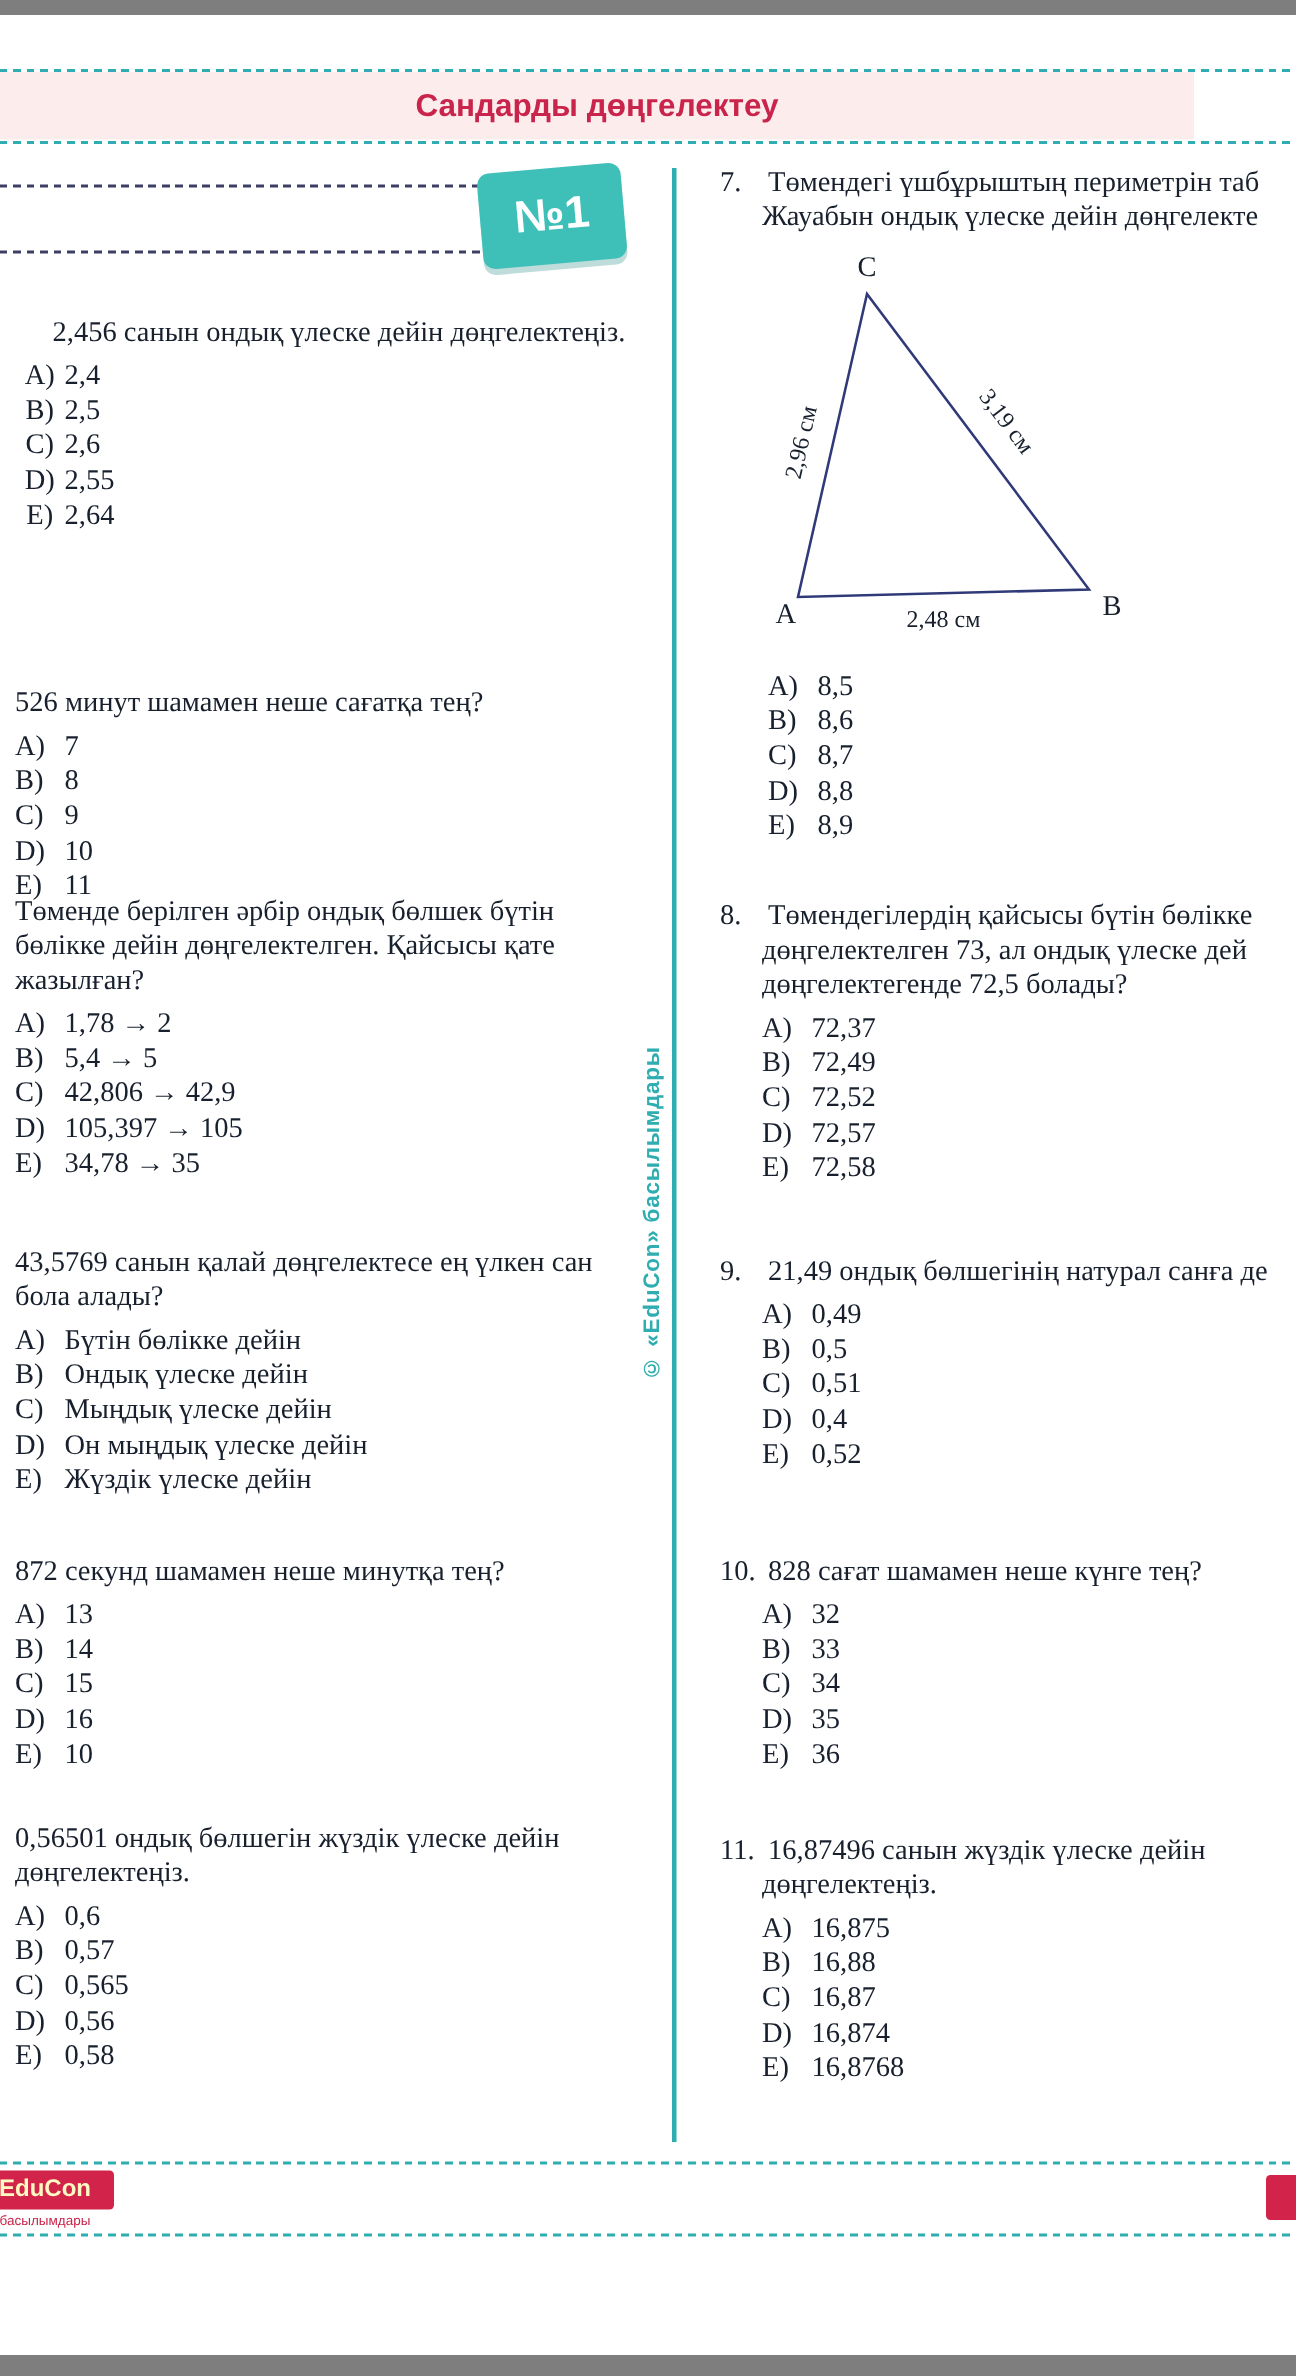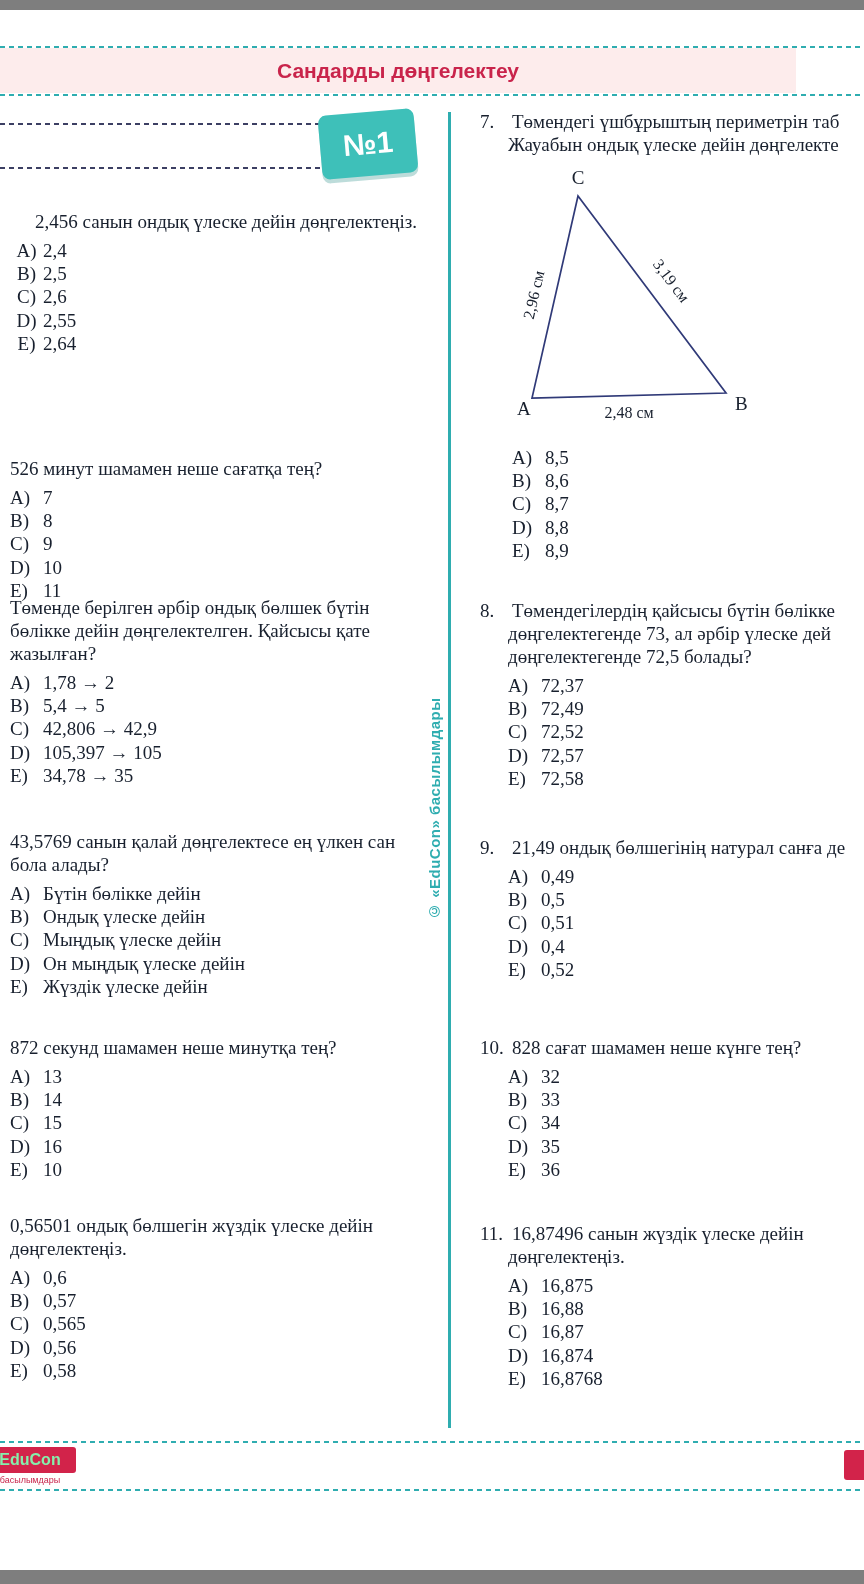--- a/index.html
+++ b/index.html
@@ -50,21 +50,21 @@
   .ol { flex:0 0 33px; }
   .figure { position:absolute; }
   .figure .vtx { font-family:"Liberation Serif", serif; font-size:19px; fill:#18202e; }
   .figure .side { font-family:"Liberation Serif", serif; font-size:16px; fill:#18202e; }
   .footer-logo { position:absolute; }
   .logo-box {
     width:92px; height:26px; background:#d2234a; border-radius:3px;
     display:flex; align-items:center; justify-content:center;
   }
   .logo-box span {
-    color:#86efac; font-family:"Liberation Sans", sans-serif; font-weight:bold; font-size:16px;
+    color:#fef9c3; font-family:"Liberation Sans", sans-serif; font-weight:bold; font-size:16px;
   }
   .logo-sub {
     font-family:"Liberation Sans", sans-serif; font-size:9px; color:#c9244b;
     text-align:center; margin-top:2px;
   }
   .corner-box { position:absolute; width:30px; height:30px; background:#d2234a; border-radius:3px; }
 </style>
 </head>
 <body>
 
@@ -282,21 +282,21 @@
         </div>
       <div class="opt">
           <span class="ol">E)</span>
           <span class="ot">8,9</span>
         </div>
     </div>
   </div>
 
   <div class="q" style="left:480px; top:599px; width:384px;">
     <div class="ql"><span class="qnum">8.</span><span>Төмендегілердің қайсысы бүтін бөлікке</span></div>
-    <div class="ql cont">дөңгелектегенде 73, ал әрбір үлеске дей</div>
+    <div class="ql cont">дөңгелектелген 73, ал ондық үлеске дей</div>
     <div class="ql cont">дөңгелектегенде 72,5 болады?</div>
     <div class="opts cont">
       <div class="opt">
           <span class="ol">A)</span>
           <span class="ot">72,37</span>
         </div>
       <div class="opt">
           <span class="ol">B)</span>
           <span class="ot">72,49</span>
         </div>

